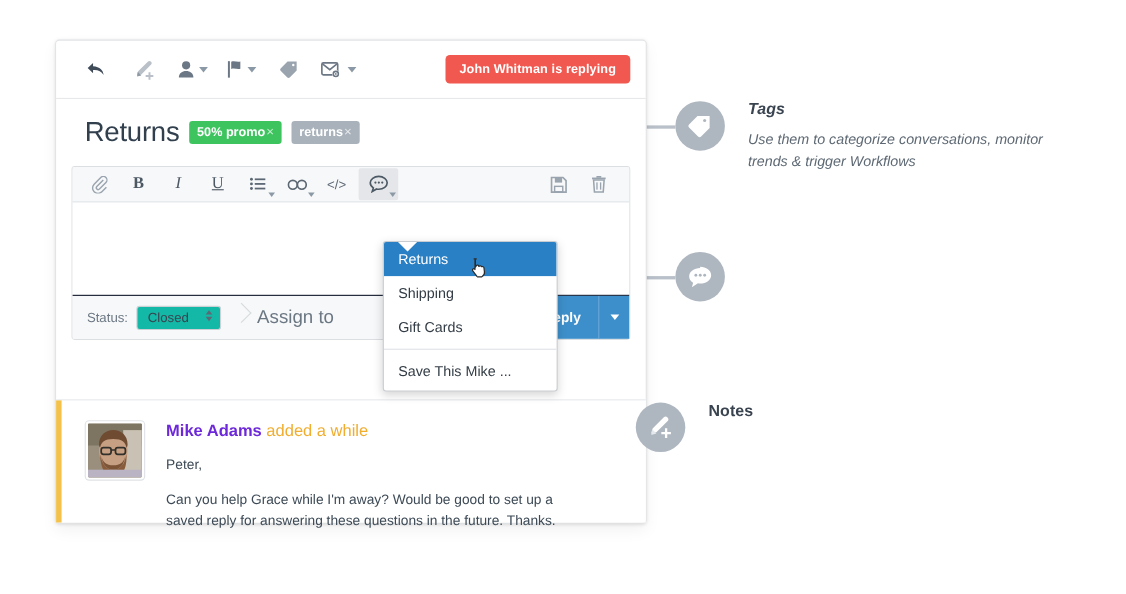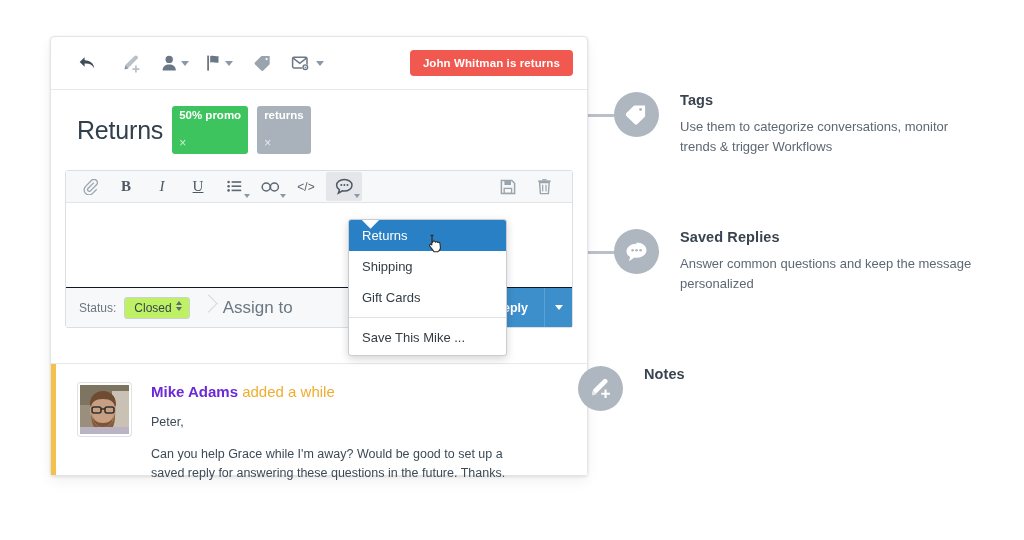--- a/index.html
+++ b/index.html
@@ -42,24 +42,24 @@
     padding:7px 13px;border-radius:4px;white-space:nowrap;
     cursor:pointer;
   }
 
   
   .titlerow{display:flex;align-items:center;padding:16px 0 12px 26px;}
   .conv-title{
     font-size:25px;color:#32404e;font-weight:400;letter-spacing:-.2px;
   }
   .tag{
-    display:inline-flex;align-items:flex-start;gap:15px;
+    display:inline-flex;align-items:flex-end;gap:1px;
     font-size:11.5px;font-weight:bold;color:#fff;
     padding:3px 7px 4px 7px;border-radius:3px;margin-left:9px;
-    cursor:pointer;white-space:nowrap;flex-direction:column;
+    cursor:pointer;white-space:nowrap;
   }
   .tag .x{font-weight:normal;font-size:12px;opacity:.72;}
   .tag-green{background:#3ec45f;}
   .tag-grey{background:#a9b2bb;}
 
   
   .editor{
     margin:4px 14px 0 14px;border:1px solid #dcdfe2;border-radius:3px;
     background:#fff;position:relative;
   }
@@ -81,22 +81,22 @@
   }
   .ebtn.active{background:#e4e6e9;border-radius:2px;}
   .ebtn.spacer{flex:1;cursor:default;}
   .ebody{height:84px;background:#fff;}
   .efooter{
     height:39px;background:#f7f8f9;border-top:1px solid #0f172a;
     display:flex;align-items:center;padding-left:13px;position:relative;
   }
   .status-label{font-size:12px;color:#6b7783;margin-right:8px;}
   .status-select{
-    display:inline-flex;gap:4px;
-    border:1px solid #ccd1d6;border-radius:3px;background:#bef264;
+    display:inline-flex;gap:15px;
+    border:1px solid #ccd1d6;border-radius:3px;background:#14b8a6;
     font-size:12px;color:#384450;padding:3px 7px 3px 9px;cursor:pointer;
   }
   .stepper{display:flex;flex-direction:column;gap:2px;}
   .stepper i{
     width:0;height:0;border-left:3.5px solid transparent;border-right:3.5px solid transparent;
   }
   .stepper i.up{border-bottom:4px solid #5c6873;}
   .stepper i.dn{border-top:4px solid #5c6873;}
   .chev-sep{
     width:13px;height:39px;margin:0 8px 0 12px;position:relative;flex:none;
@@ -232,21 +232,21 @@
         <svg width="22" height="18" viewBox="0 0 22 18">
           <rect x="1.6" y="3.2" width="14.4" height="10.8" rx="1.4" fill="none" stroke="#6b7785" stroke-width="1.5"></rect>
           <path d="M2.2 4.1 8.8 9.4 15.4 4.1" fill="none" stroke="#6b7785" stroke-width="1.5"></path>
           <circle cx="14.3" cy="13.2" r="3.3" fill="#fff"></circle>
           <circle cx="14.3" cy="13.2" r="2.3" fill="none" stroke="#6b7785" stroke-width="1.4"></circle>
           <circle cx="14.3" cy="13.2" r=".8" fill="#6b7785"></circle>
         </svg>
         <span class="caret"></span>
       </div>
 
-      <div class="replying-badge">John Whitman is returns</div>
+      <div class="replying-badge">John Whitman is replying</div>
     </div>
 
     <div class="titlerow">
       <div class="conv-title">Returns</div>
       <div class="tag tag-green">
         <span>50% promo</span>
         <span class="x">×</span>
       </div>
       <div class="tag tag-grey">
         <span>returns</span>
@@ -371,21 +371,21 @@
       <div class="dd-item">Gift Cards</div>
       <div class="dd-sep"></div>
       <div class="dd-item" style="padding-bottom:10px;">Save This Mike ...</div>
       <svg class="cursor-hand" viewBox="0 0 16 20">
         <path d="M4 1.4c.7 0 1.2.6 1.2 1.3v6.1l.9-1.3c.4-.6 1.2-.7 1.7-.3.3.2.5.6.5 1l1-.4c.6-.2 1.3.1 1.5.7l.8-.2c.6-.1 1.2.3 1.3.9l.5 3.9c.2 1.8-.6 3.4-2.1 4.3l-.6.4H7.1l-.5-.6-3.8-5c-.4-.5-.3-1.3.2-1.7.5-.4 1.2-.3 1.6.2l.2.3V2.7c0-.7.5-1.3 1.2-1.3z" fill="#fff" stroke="#2b2b2b" stroke-width="1.1" stroke-linejoin="round"></path>
       </svg>
     </div>
 
   </div>
 
-  <div class="callout" style="left:614px;top:92px;">
+  <div class="callout" style="left:614px;top:92px;font-style:italic;">
     <div class="co-circle">
       <svg width="25" height="23" viewBox="0 0 25 23">
         <path d="M2.4 10.1 10.1 2.4h11v11l-7.7 7.7c-.8.8-2 .8-2.8 0l-8.2-8.2c-.8-.8-.8-2 0-2.8z" fill="#fff"></path>
         <circle cx="16.6" cy="6.5" r="1.4" fill="#aeb6bf"></circle>
       </svg>
     </div>
     <div class="co-text">
       <div class="co-title">Tags</div>
       <div class="co-desc">Use them to categorize conversations, monitor trends &amp; trigger Workflows</div>
     </div>
@@ -393,24 +393,20 @@
 
   <div class="callout" style="left:614px;top:229px;">
     <div class="co-circle">
       <svg width="25" height="23" viewBox="0 0 25 23">
         <path d="M12.5 2.6c5.6 0 10 3.4 10 7.6s-4.4 7.6-10 7.6c-.7 0-1.4-.1-2-.2L5 21.2l1.1-4.1c-2.3-1.4-3.6-3.5-3.6-5.8 0-4.2 4.4-7.6 10-7.6z" fill="#fff"></path>
         <circle cx="8.6" cy="10.2" r="1.3" fill="#aeb6bf"></circle>
         <circle cx="12.6" cy="10.2" r="1.3" fill="#aeb6bf"></circle>
         <circle cx="16.6" cy="10.2" r="1.3" fill="#aeb6bf"></circle>
       </svg>
     </div>
-    <div class="co-text">
-      <div class="co-title">Saved Replies</div>
-      <div class="co-desc">Answer common questions and keep the message personalized</div>
-    </div>
   </div>
 
   <div class="callout" style="left:578px;top:366px;">
     <div class="co-circle">
       <svg width="27" height="25" viewBox="0 0 27 25">
         <path d="M16.5 3.4 6.3 13.6l-1.2 4.6 4.6-1.2L20 6.8c.9-.9.9-2.2 0-3.1l-.4-.3c-.8-.9-2.2-.9-3.1 0z" fill="#fff"></path>
         <path d="M5.8 14.2l4 4-4.7 1.2z" fill="#e5e8ec"></path>
         <path d="M17.5 13.4v3.3h-3.3v2.1h3.3v3.3h2.1v-3.3h3.3v-2.1h-3.3v-3.3z" fill="#fff"></path>
       </svg>
     </div>

